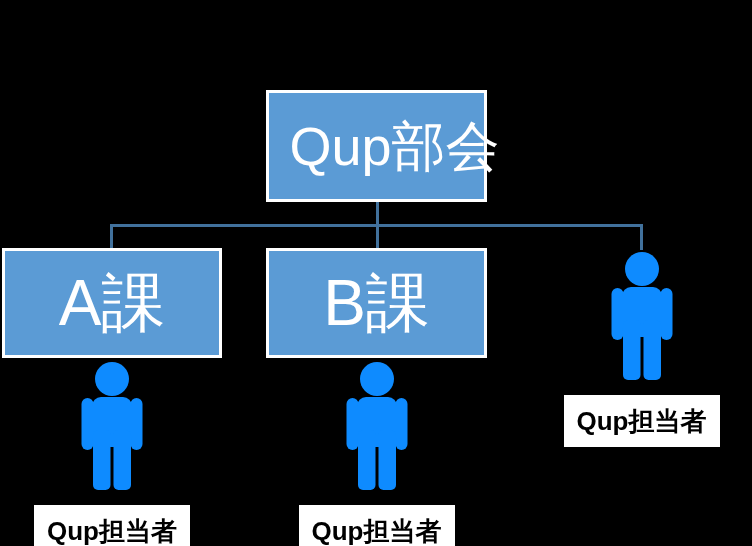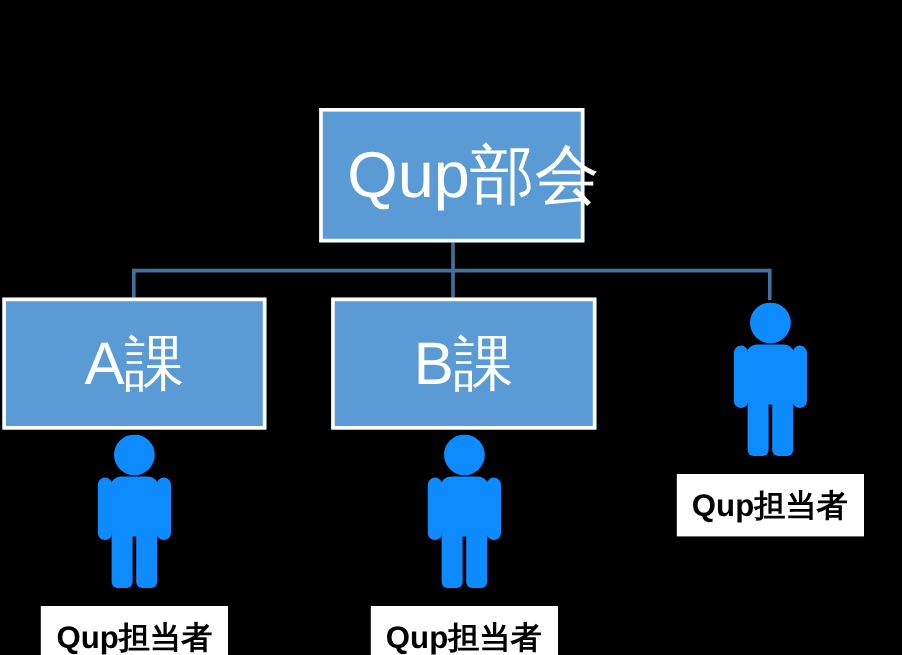--- a/index.html
+++ b/index.html
@@ -48,34 +48,34 @@
   }
   .dept-column {
     position: absolute;
     top: 248px;
     height: 298px;
     display: flex;
     flex-direction: column;
     align-items: center;
   }
   .col-a { left: 2px;   width: 220px; }
-  .col-b { left: 276px; width: 221px; }
+  .col-b { left: 266px; width: 221px; }
   .col-c { left: 531px; width: 221px; }
   .dept-box {
     position: relative;
     width: 100%;
     height: 110px;
     box-sizing: border-box;
     background: #5B9BD5;
     border: 3px solid #FFFFFF;
     color: #FFFFFF;
     display: flex;
     align-items: center;
     justify-content: center;
-    font-size: 50px;
+    font-size: 64px;
     line-height: 1;
     white-space: nowrap;
     flex: none;
   }
   .person-icon {
     margin-top: 4px;
     width: 64px;
     height: 128px;
     flex: none;
   }

